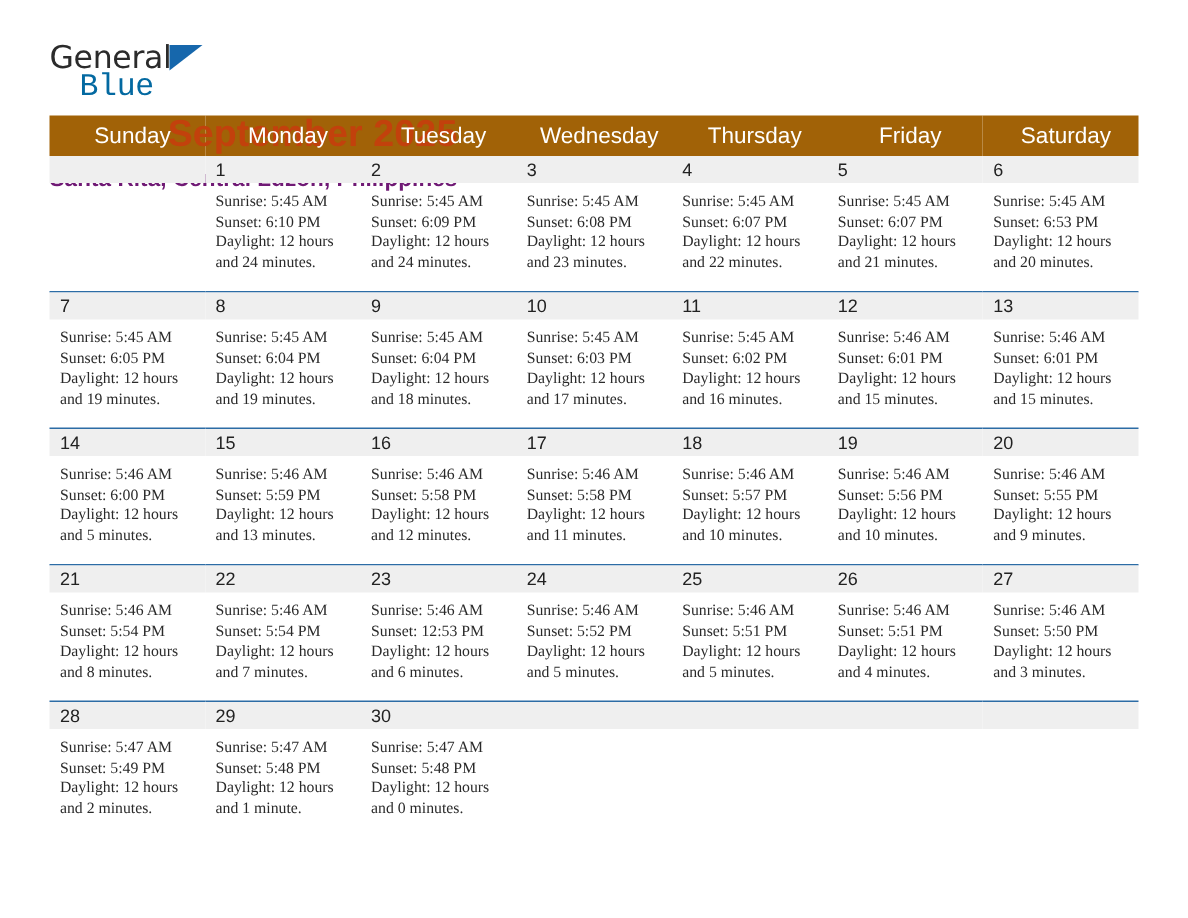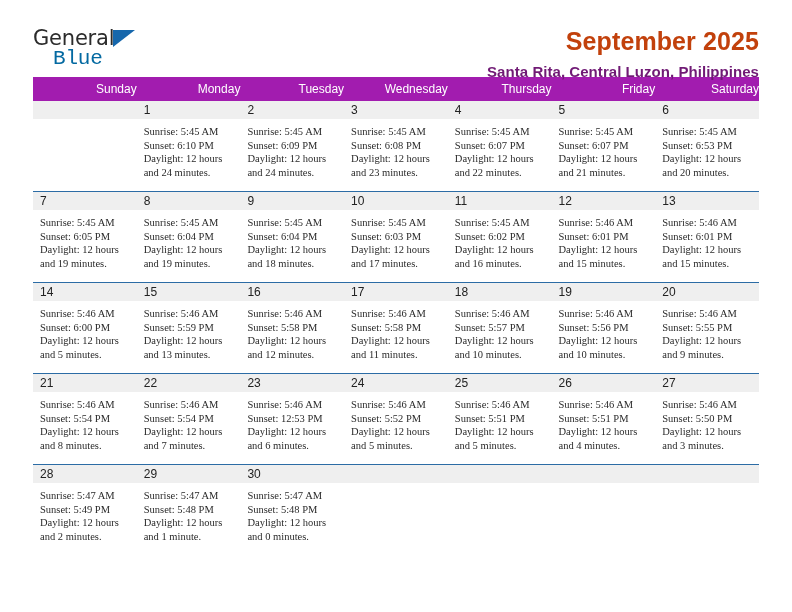--- a/index.html
+++ b/index.html
@@ -26,20 +26,21 @@
   }
 
   
   .top-bar {
     display: flex;
     align-items: flex-start;
     justify-content: space-between;
     padding-top: 26px;
     height: 72px;
     box-sizing: border-box;
+    flex-direction: column;
   }
 
   .brand {
     position: relative;
     width: 120px;
     height: 48px;
     flex: 0 0 auto;
   }
   .brand-general {
     position: absolute;
@@ -90,25 +91,25 @@
   }
 
   
   .calendar {
     width: 726px;
     border-collapse: collapse;
     table-layout: fixed;
     margin-top: 5px;
   }
   .calendar th {
-    background: #a21caf;
+    background: #a16207;
     color: #ffffff;
-    font-size: 12px;
+    font-size: 15px;
     font-weight: 400;
-    text-align: right;
+    text-align: center;
     padding: 5px 0 5px 7px;
     height: 20px;
     box-sizing: border-box;
     border: none;
   }
 
   .week-row > td {
     padding: 0;
     vertical-align: top;
     border-top: 1px solid #2c6ca5;

